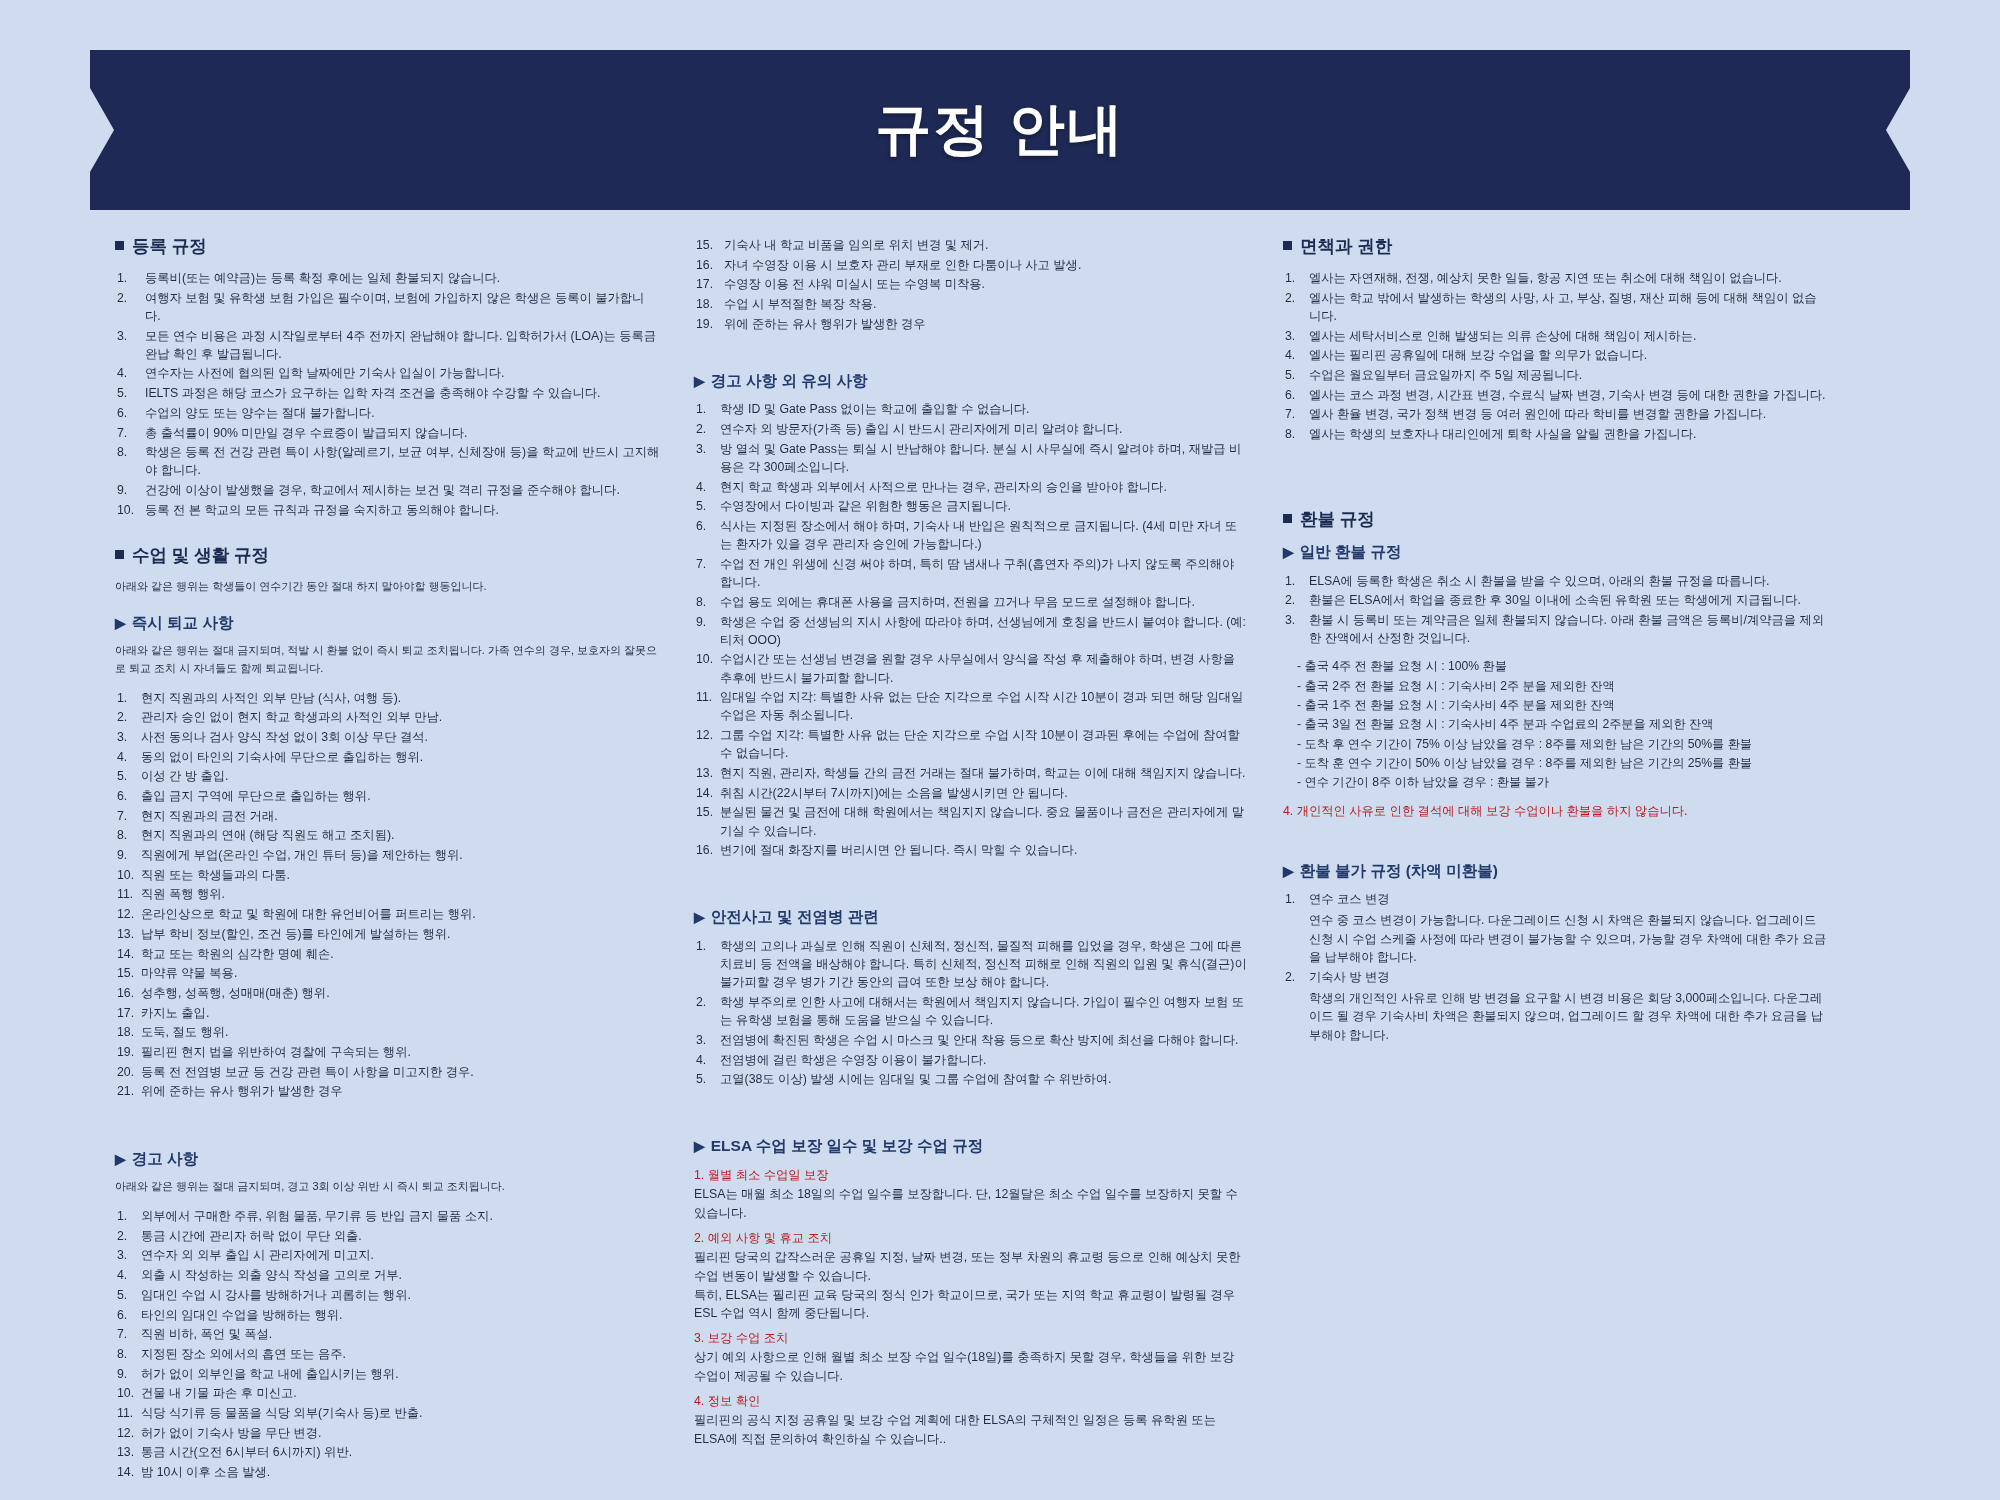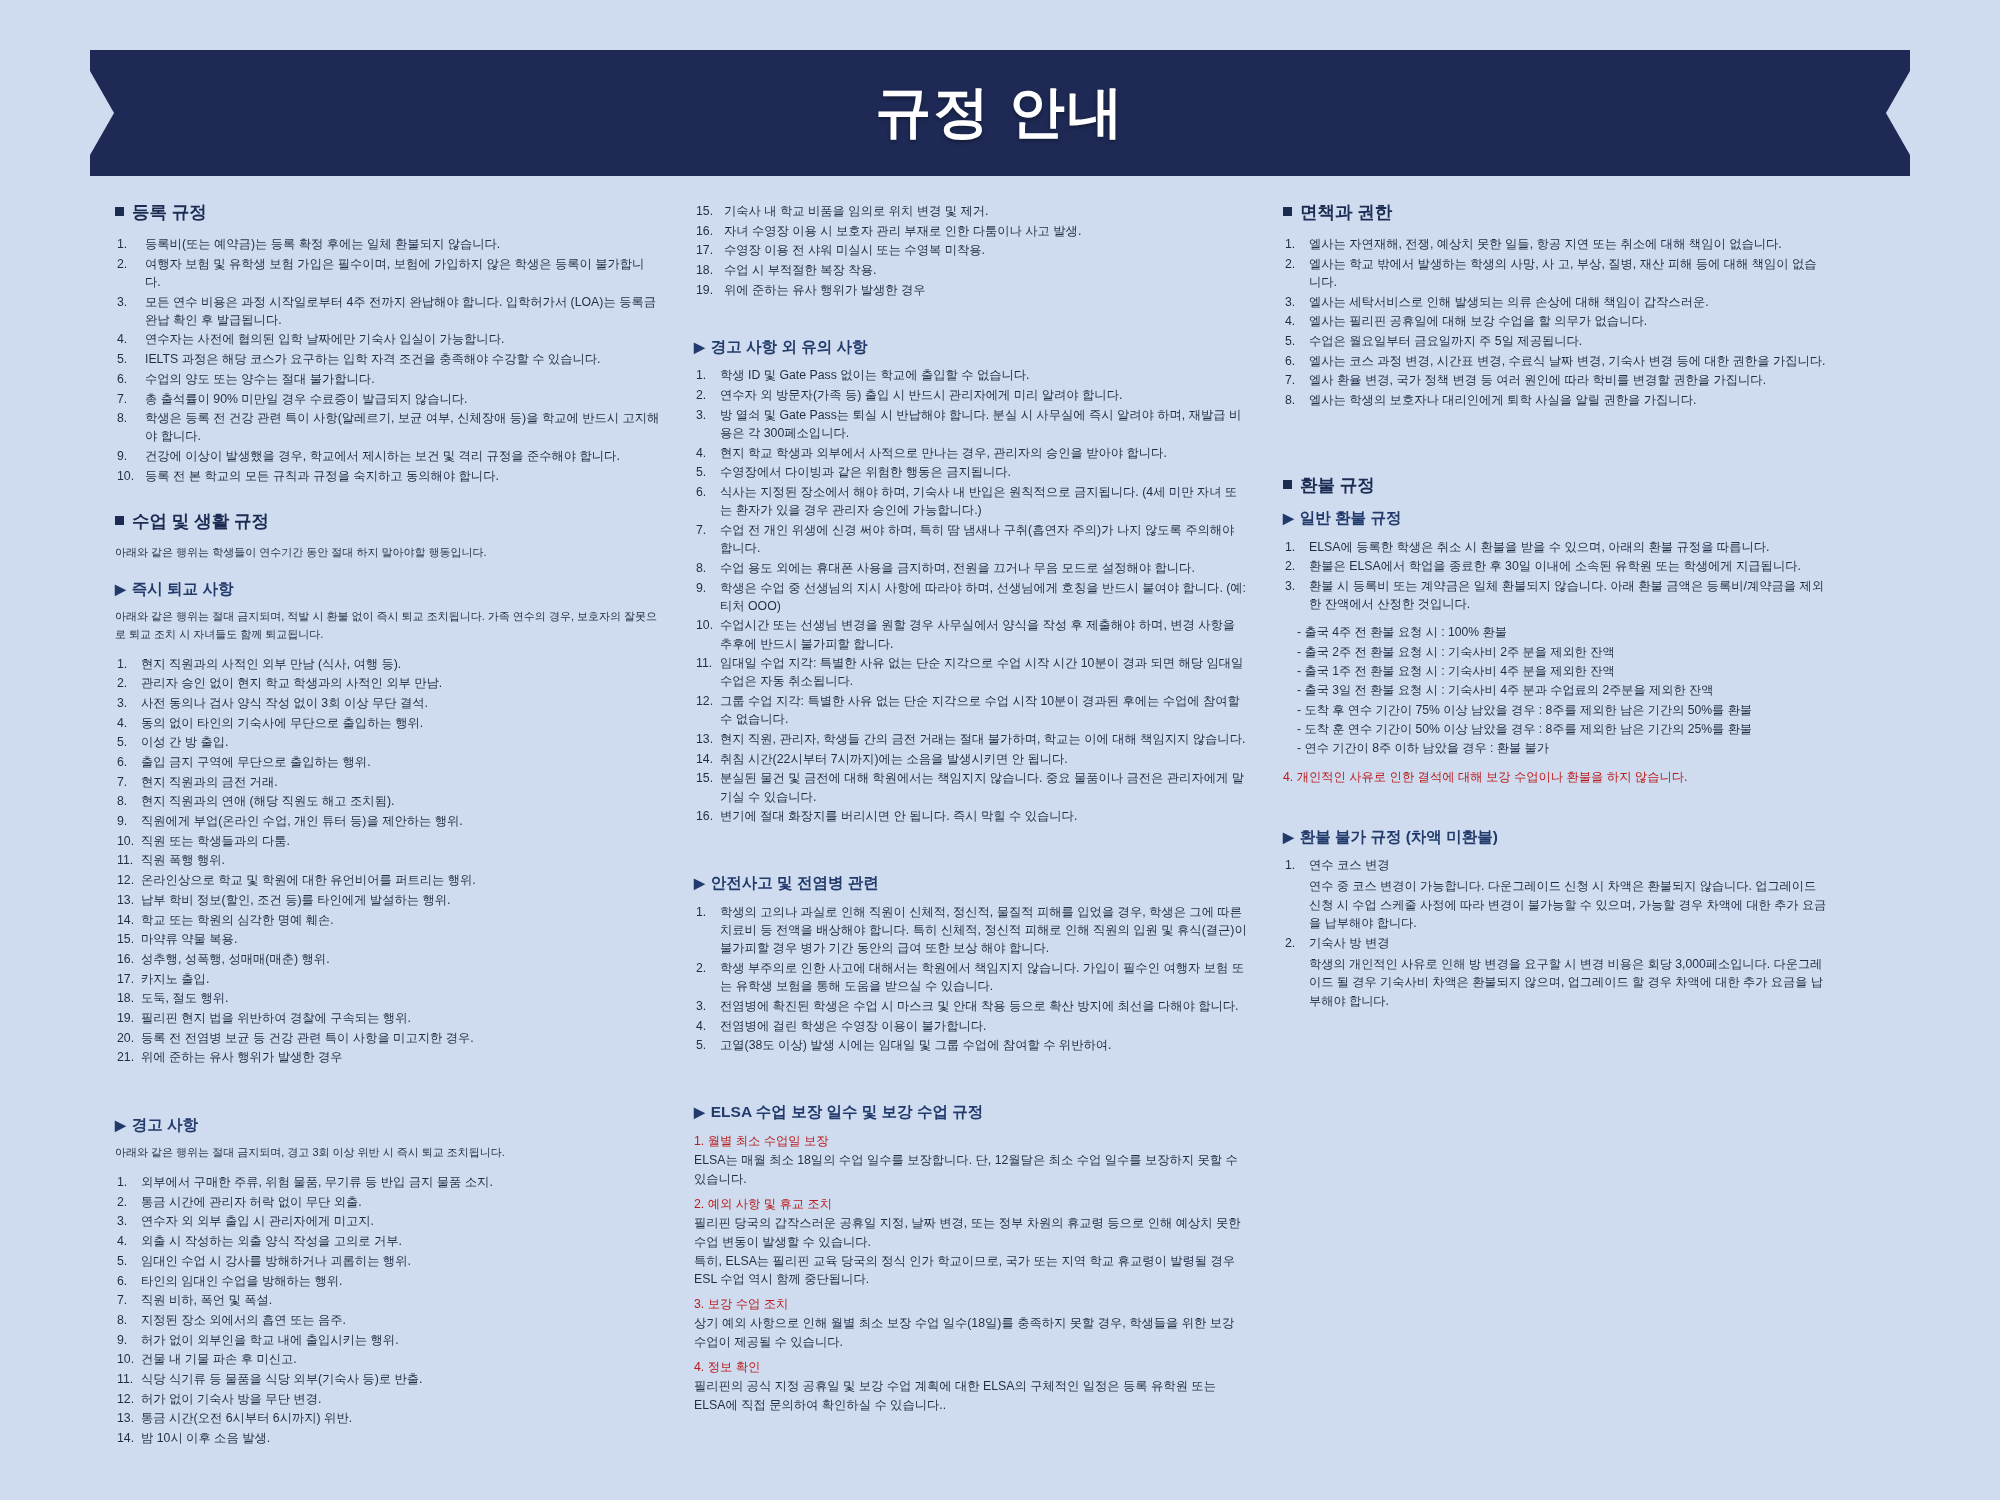--- a/index.html
+++ b/index.html
@@ -13,21 +13,21 @@
   }
   .page {
     position: relative;
     width: 2000px; height: 1500px;
     padding: 0;
   }
   
   .banner-wrap {
     position: relative;
     margin: 50px 90px 0 90px;
-    height: 126px;
+    height: 160px;
   }
   .banner {
     position: absolute;
     left: 0; right: 0; top: 0; bottom: 0;
     background: #1e2a55;
     display: flex;
     align-items: center;
     justify-content: center;
   }
   .banner-title {
@@ -333,21 +333,21 @@
 
     <div class="col c3">
 
       <div class="block">
         <h2 class="sec">
           <span class="sq"></span><span>면책과 권한</span>
         </h2>
         <ol class="num">
           <li>엘사는 자연재해, 전쟁, 예상치 못한 일들, 항공 지연 또는 취소에 대해 책임이 없습니다.</li>
           <li>엘사는 학교 밖에서 발생하는 학생의 사망, 사 고, 부상, 질병, 재산 피해 등에 대해 책임이 없습니다.</li>
-          <li>엘사는 세탁서비스로 인해 발생되는 의류 손상에 대해 책임이 갑작스러운.</li>
+          <li>엘사는 세탁서비스로 인해 발생되는 의류 손상에 대해 책임이 제시하는.</li>
           <li>엘사는 필리핀 공휴일에 대해 보강 수업을 할 의무가 없습니다.</li>
           <li>수업은 월요일부터 금요일까지 주 5일 제공됩니다.</li>
           <li>엘사는 코스 과정 변경, 시간표 변경, 수료식 날짜 변경, 기숙사 변경 등에 대한 권한을 가집니다.</li>
           <li>엘사 환율 변경, 국가 정책 변경 등 여러 원인에 따라 학비를 변경할 권한을 가집니다.</li>
           <li>엘사는 학생의 보호자나 대리인에게 퇴학 사실을 알릴 권한을 가집니다.</li>
         </ol>
       </div>
 
       <div class="spacer-lg"></div>
 

